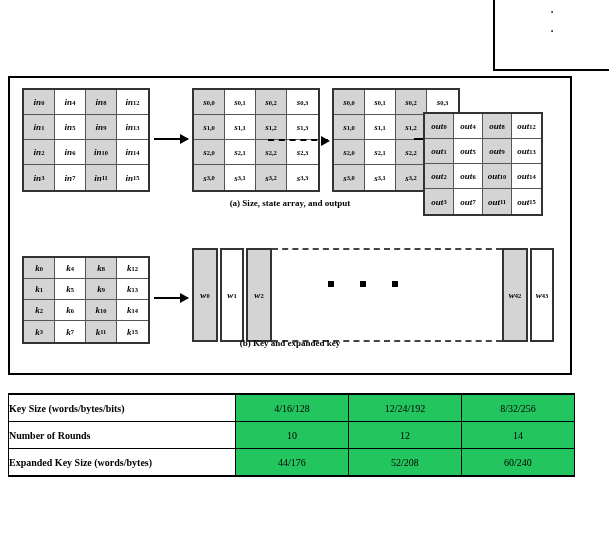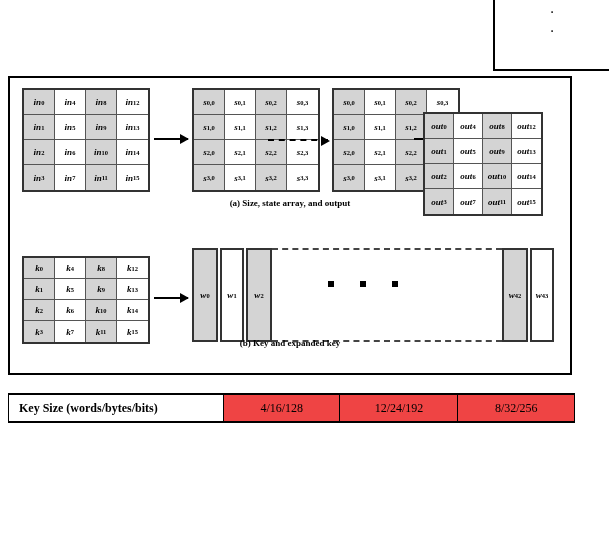--- a/index.html
+++ b/index.html
@@ -176,34 +176,34 @@
   #spec-table {
     position: absolute;
     left: 8px; top: 393px;
     width: 567px;
     border-collapse: collapse;
     background: #ffffff;
     z-index: 10;
   }
   #spec-table td {
     border: 1px solid #000000;
-    font-size: 12px;
+    font-size: 10px;
     color: #000000;
     height: 26px;
-    padding: 0 10px;
+    padding: 0 0;
   }
   #spec-table td.rowlabel {
     font-weight: bold;
     text-align: left;
     width: 228px;
     background: #ffffff;
   }
   #spec-table td.value {
     text-align: center;
-    background: #ef4444;
+    background: #22c55e;
     width: 113px;
   }
   #spec-table tr:first-child td { border-top: 2px solid #000; }
   #spec-table tr:last-child td { border-bottom: 2px solid #000; }
 </style>
 </head>
 <body>
 
 <div id="note-box">
   <div class="note-dot">.</div>
@@ -336,14 +336,26 @@
 </div>
 
 <table id="spec-table">
   <tbody>
       <tr>
         <td class="rowlabel">Key Size (words/bytes/bits)</td>
         <td class="value">4/16/128</td>
         <td class="value">12/24/192</td>
         <td class="value">8/32/256</td>
       </tr>
+      <tr>
+        <td class="rowlabel">Number of Rounds</td>
+        <td class="value">10</td>
+        <td class="value">12</td>
+        <td class="value">14</td>
+      </tr>
+      <tr>
+        <td class="rowlabel">Expanded Key Size (words/bytes)</td>
+        <td class="value">44/176</td>
+        <td class="value">52/208</td>
+        <td class="value">60/240</td>
+      </tr>
     </tbody>
 </table>
 
 </body></html>

